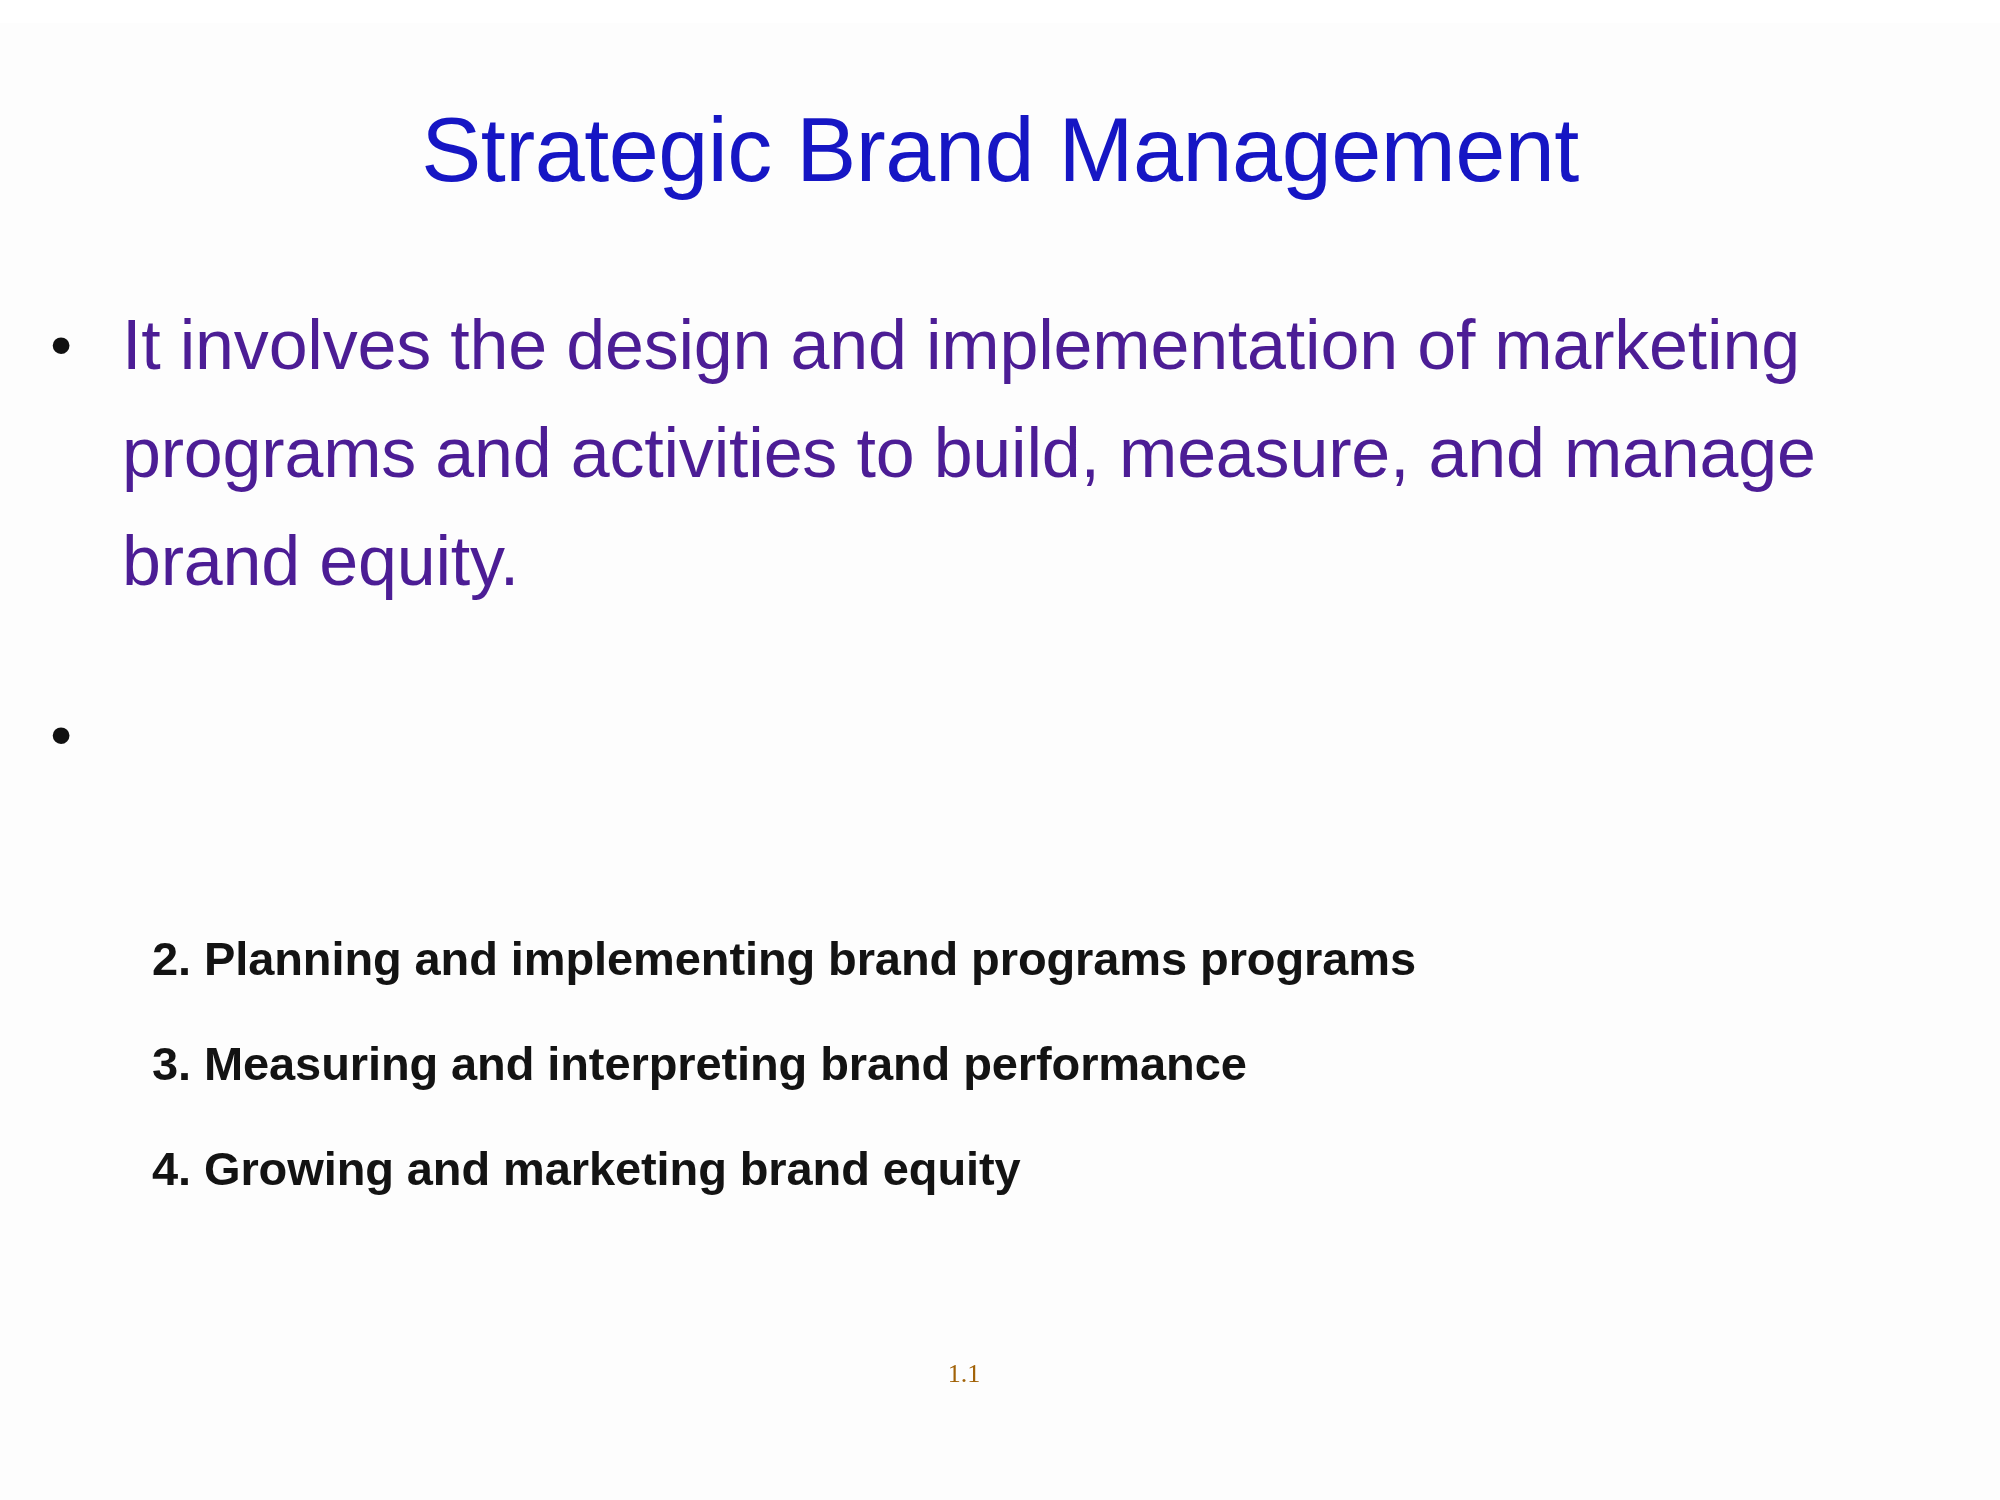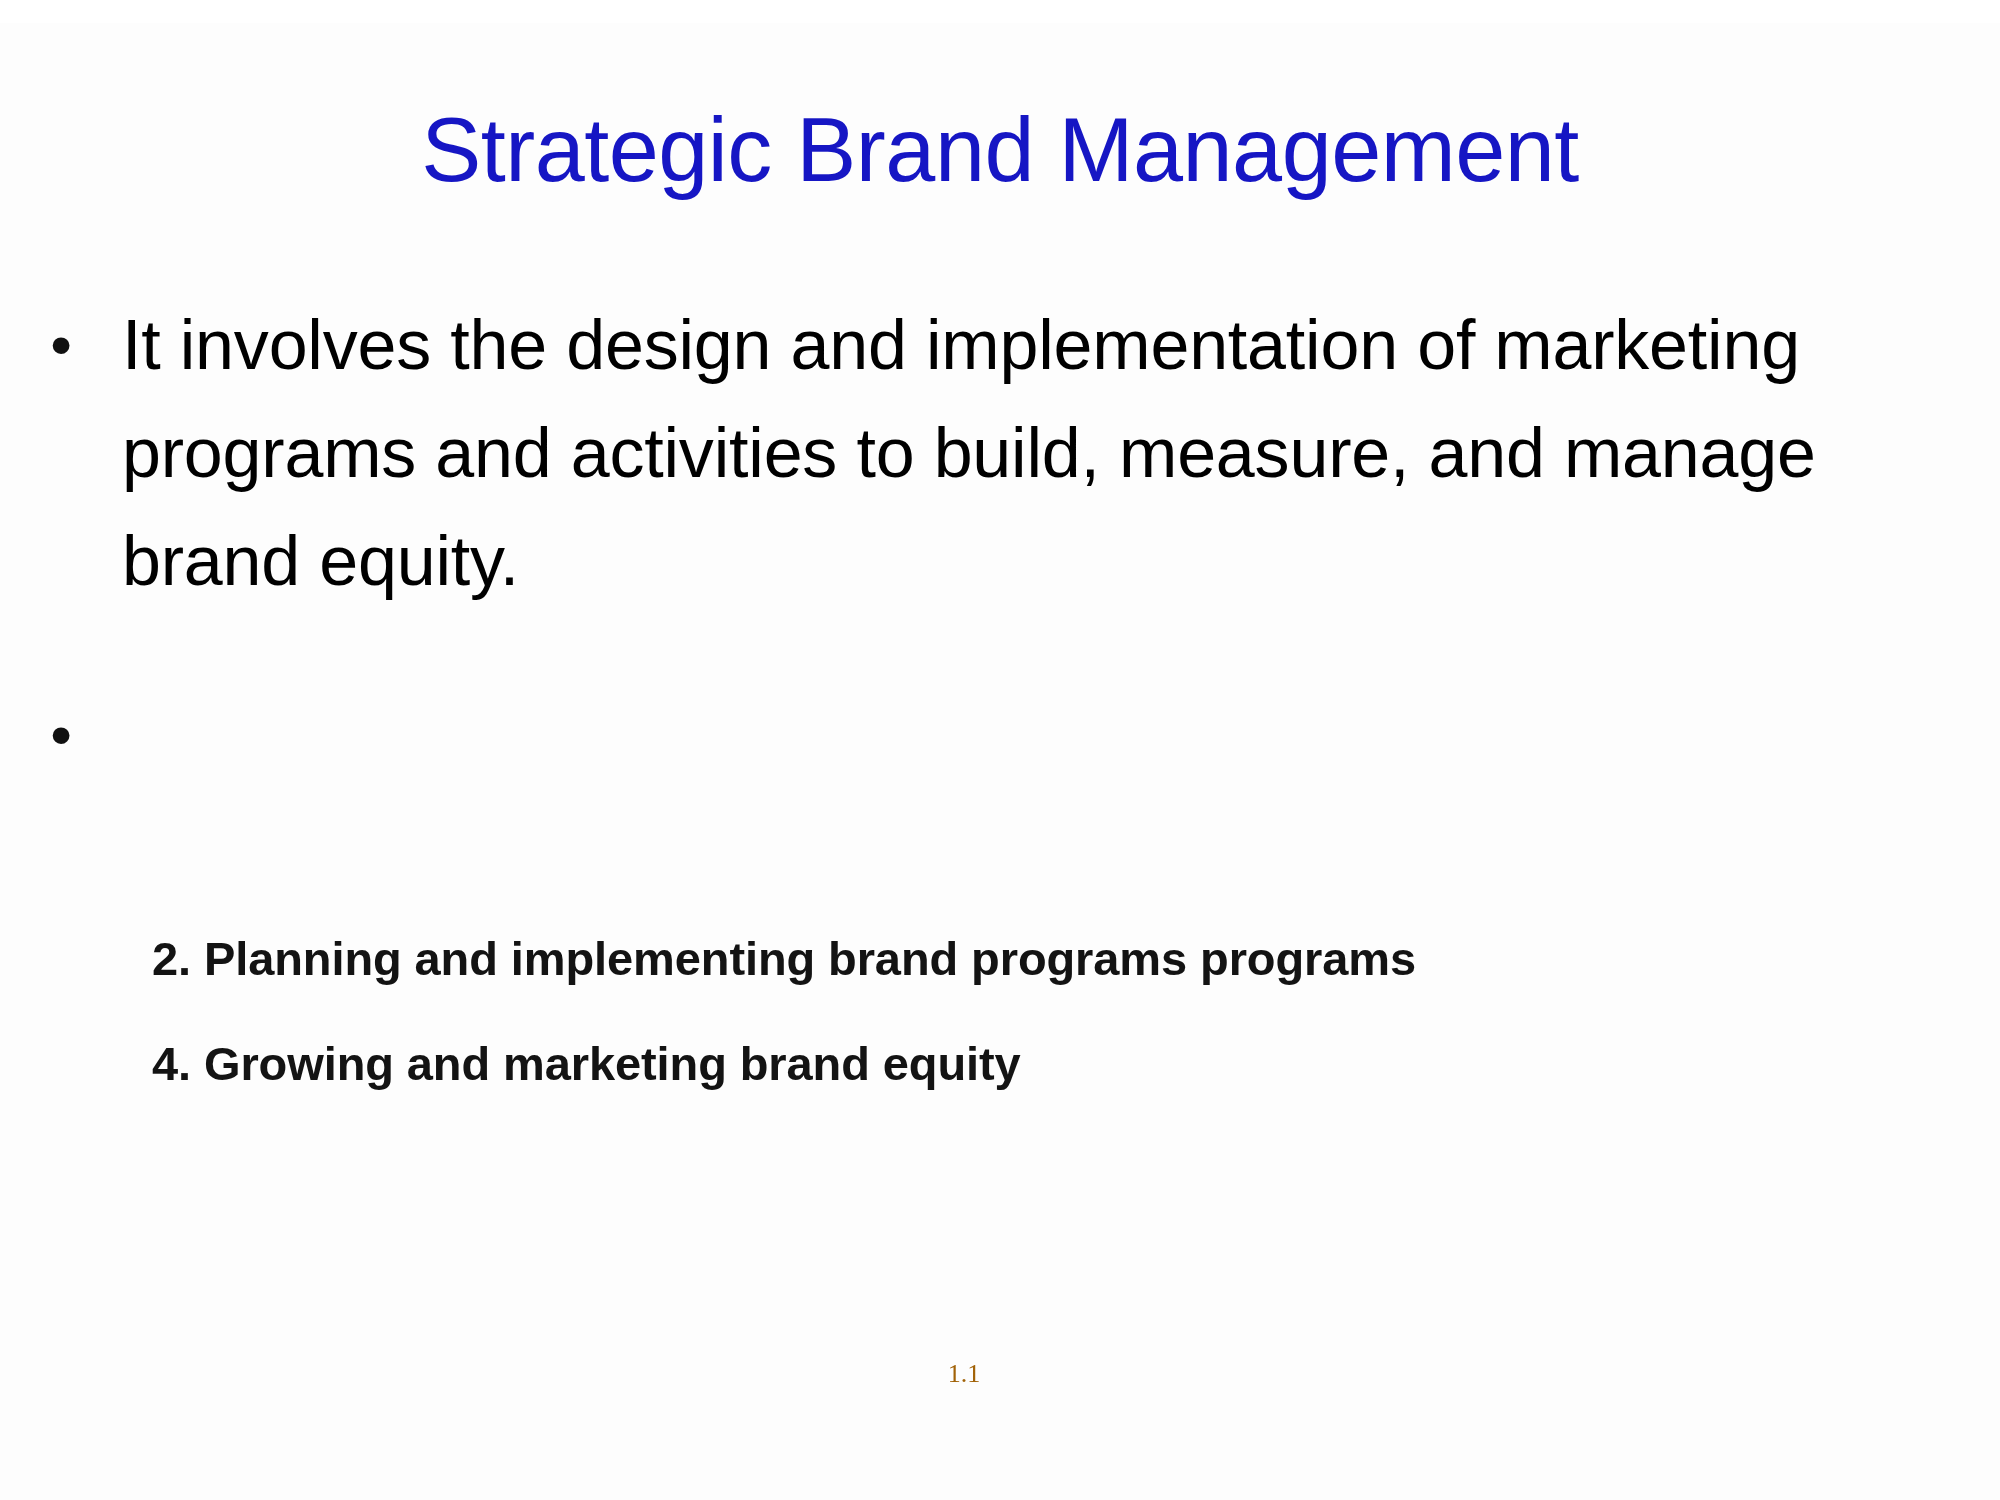--- a/index.html
+++ b/index.html
@@ -59,21 +59,21 @@
     text-align: center;
     font-size: 62px;
     line-height: 108px;
     color: #101010;
     user-select: none;
   }
 
   .bullet-text {
     font-size: 70px;
     line-height: 108px;
-    color: #000000;
+    color: #4c1d95;
     max-width: 1700px;
     letter-spacing: -0.2px;
   }
 
   .bullet-text .it {
     font-style: italic;
   }
 
   
   .steps {
@@ -132,20 +132,24 @@
   </div>
 
   <div class="steps">
 
 
     <div class="step">
       <span class="num">2.</span>
       <span>Planning and implementing brand programs programs</span>
     </div>
 
+    <div class="step">
+      <span class="num">3.</span>
+      <span>Measuring and interpreting brand performance</span>
+    </div>
 
     <div class="step">
       <span class="num">4.</span>
       <span>Growing and marketing brand equity</span>
     </div>
 
   </div>
 
   <div class="footer">1.1</div>
 

